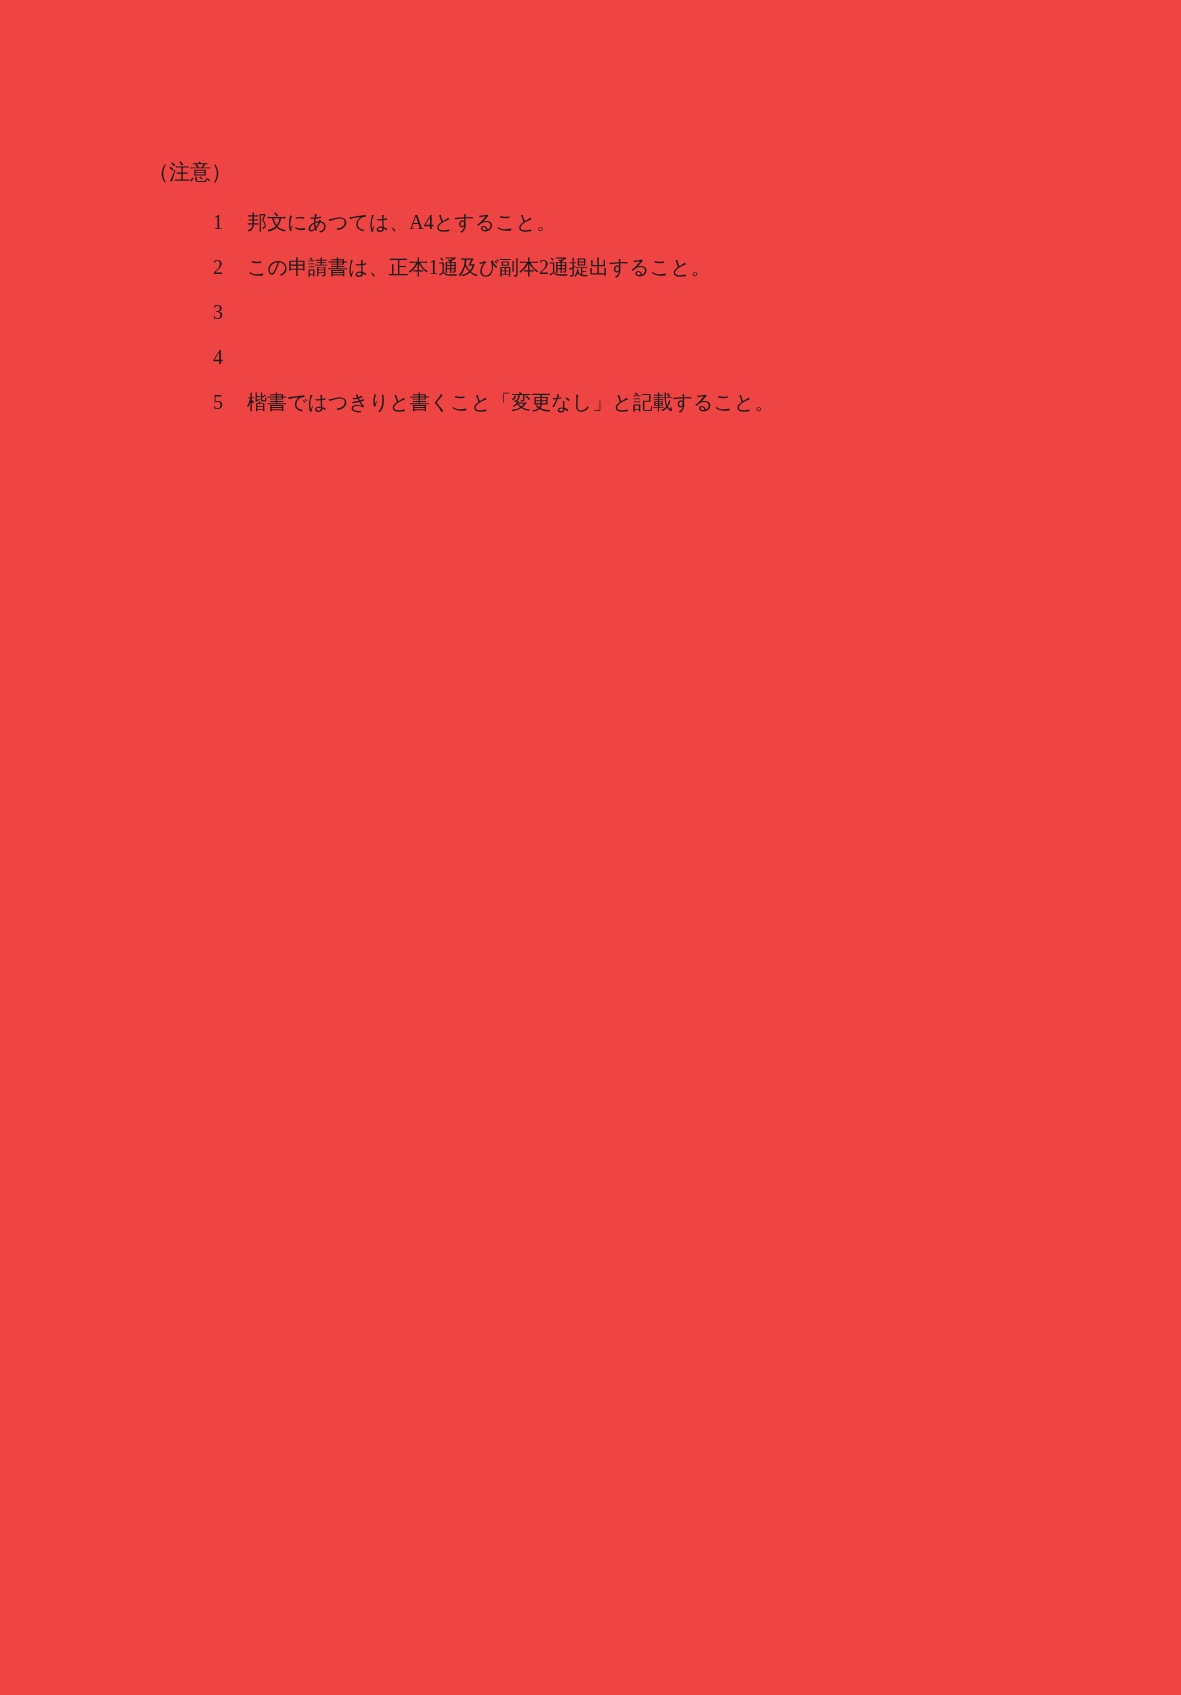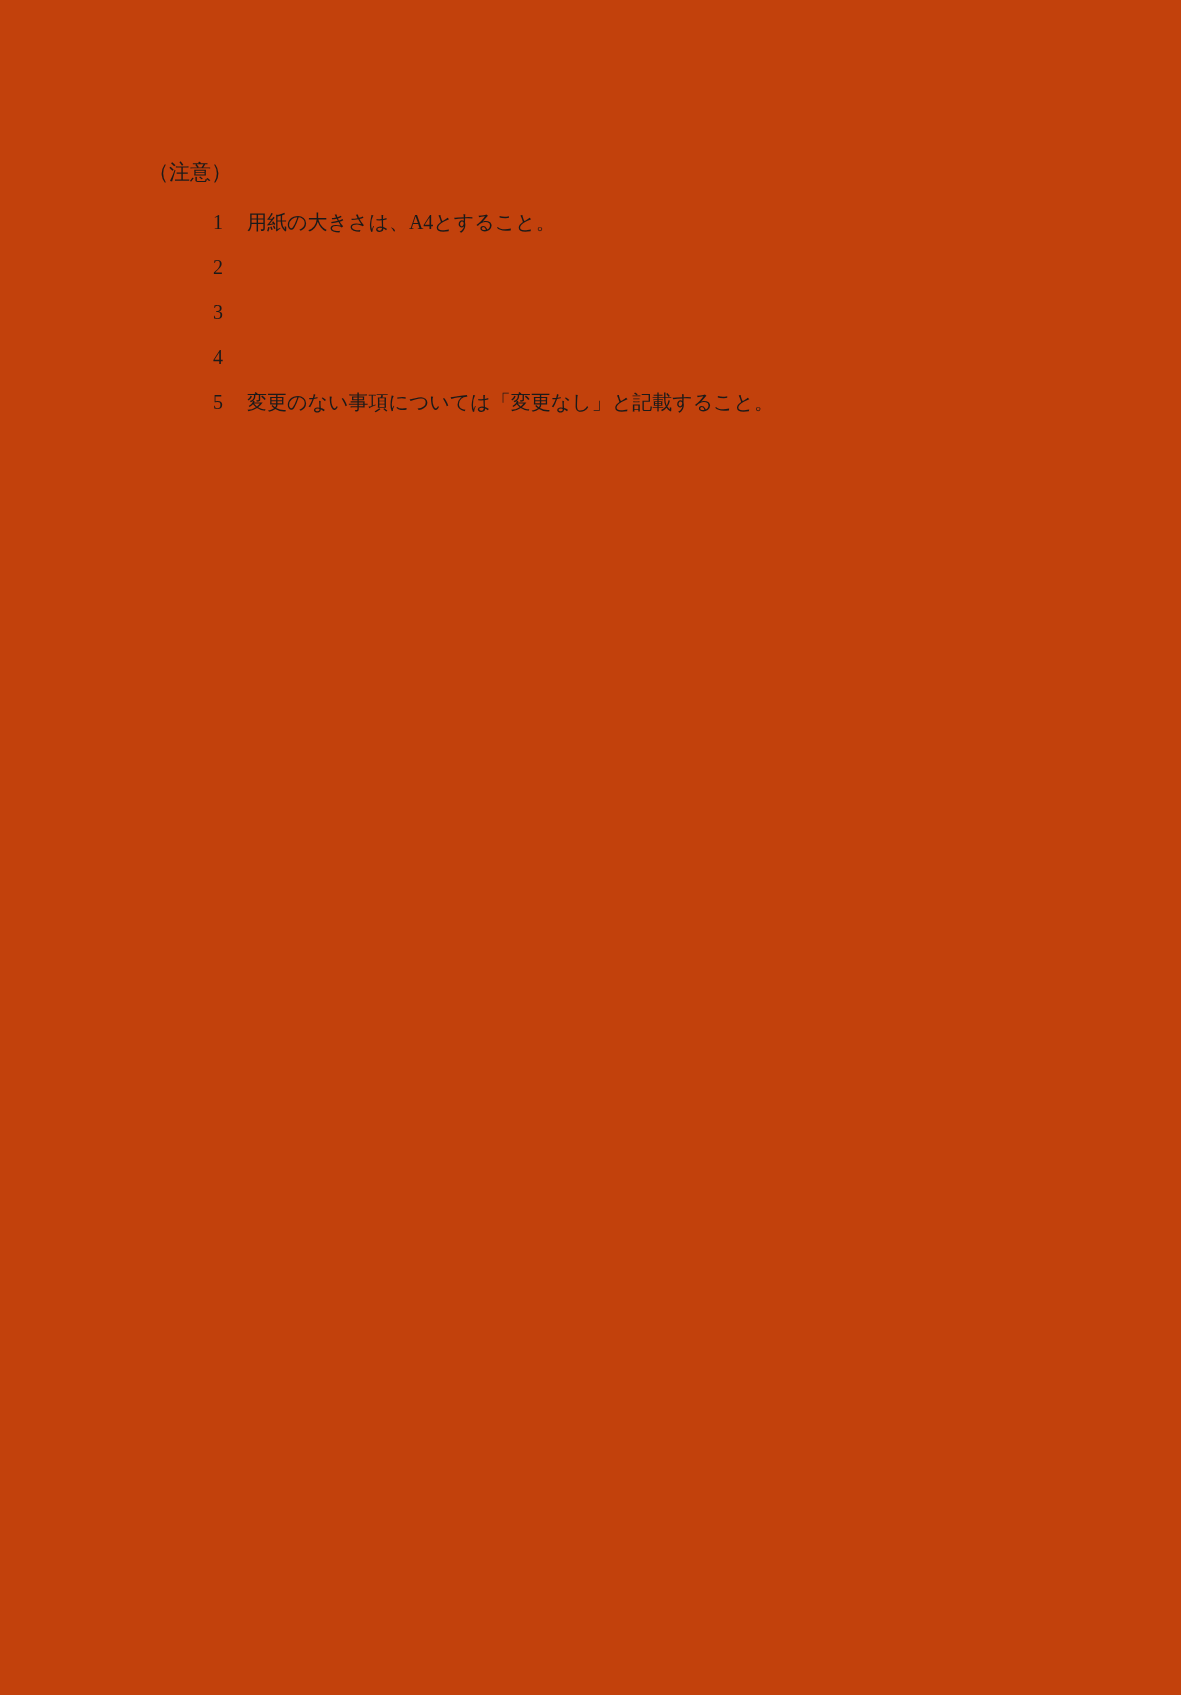--- a/index.html
+++ b/index.html
@@ -4,21 +4,21 @@
 <style>
   html, body {
     margin: 0;
     padding: 0;
     background: #ffffff;
   }
   .page {
     position: relative;
     width: 1181px;
     height: 1695px;
-    background: #c2410c;
+    background: #ef4444;
     font-family: "Liberation Serif", "DejaVu Serif", serif;
     color: #1a1a1a;
     overflow: hidden;
   }
   .heading {
     position: absolute;
     left: 148px;
     top: 158px;
     font-size: 21px;
     line-height: 28px;
@@ -52,29 +52,30 @@
 </style>
 </head>
 <body>
 
 <div class="page">
   <div class="heading">（注意）</div>
 
   <div class="notes">
     <div class="note-row">
       <span class="note-num">1</span>
-      <span class="note-text">用紙の大きさは、A4とすること。</span>
+      <span class="note-text">邦文にあつては、A4とすること。</span>
     </div>
     <div class="note-row">
       <span class="note-num">2</span>
+      <span class="note-text">この申請書は、正本1通及び副本2通提出すること。</span>
     </div>
     <div class="note-row">
       <span class="note-num">3</span>
     </div>
     <div class="note-row">
       <span class="note-num">4</span>
     </div>
     <div class="note-row">
       <span class="note-num">5</span>
-      <span class="note-text">変更のない事項については「変更なし」と記載すること。</span>
+      <span class="note-text">楷書ではつきりと書くこと「変更なし」と記載すること。</span>
     </div>
   </div>
 </div>
 
 </body></html>

